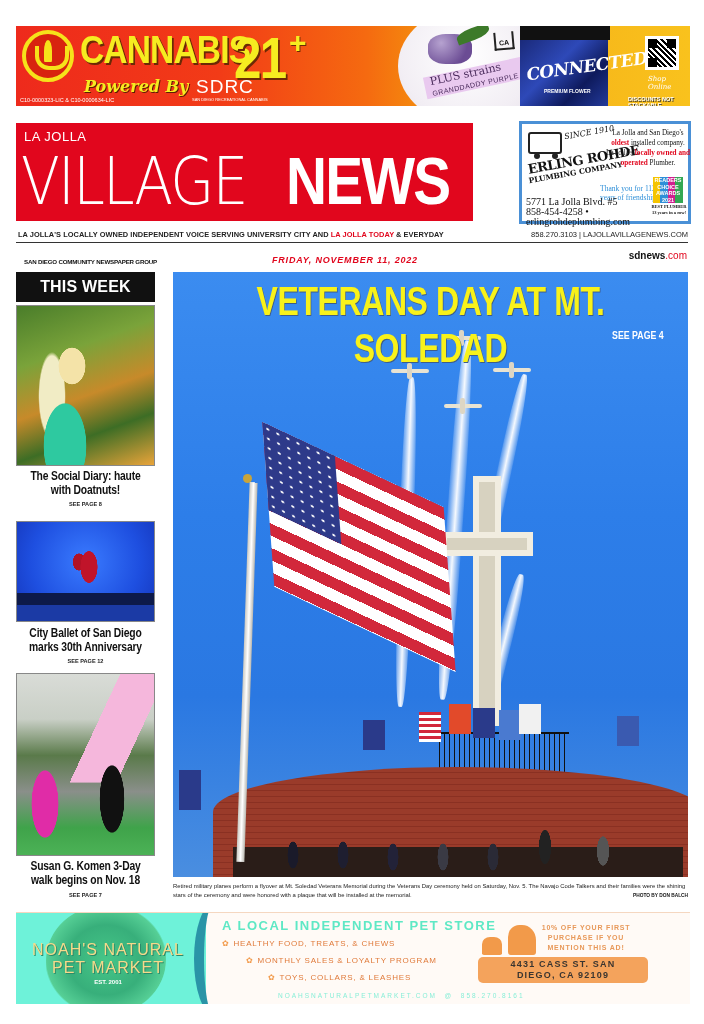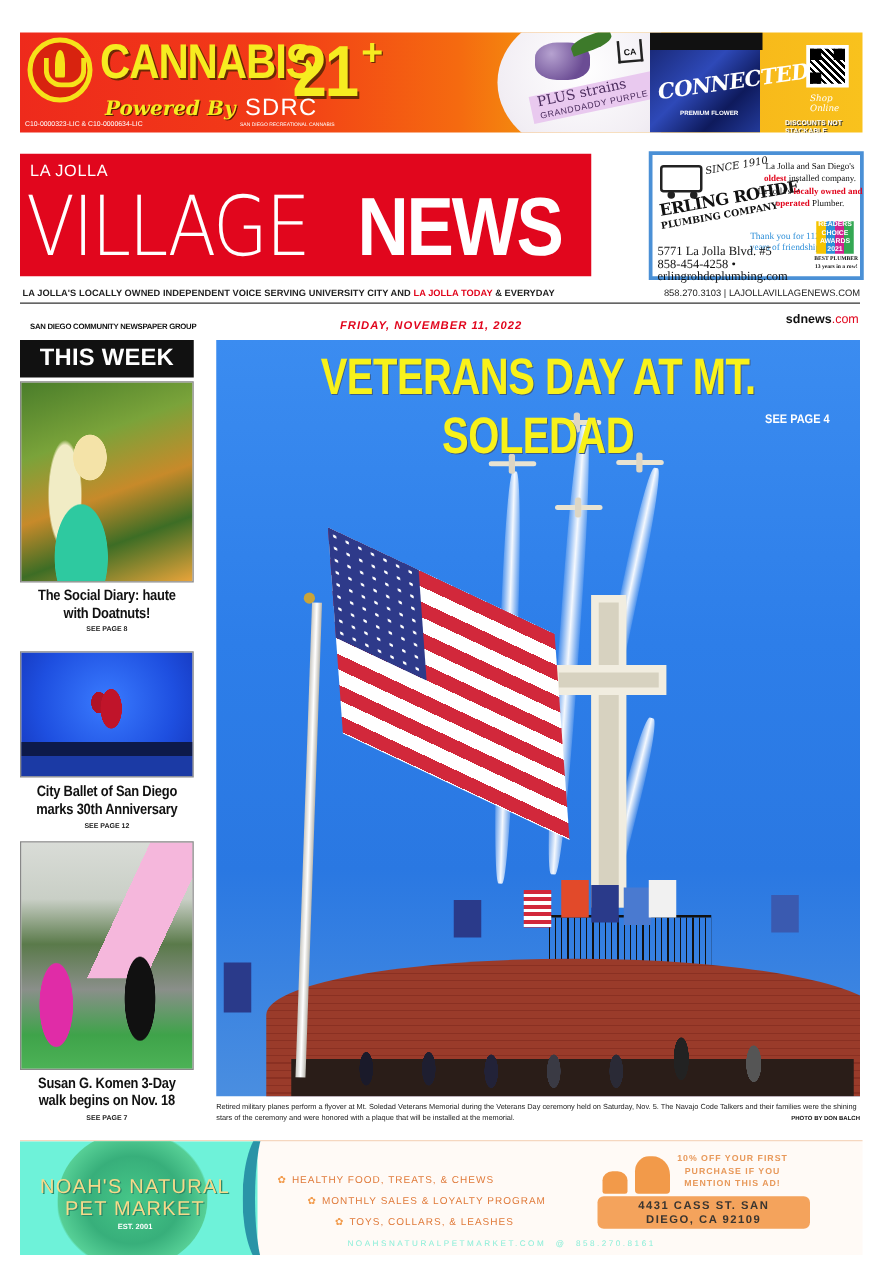--- a/index.html
+++ b/index.html
@@ -83,21 +83,21 @@
   .contact { position: absolute; right: 16px; top: 230px; font-size: 7.5px; color: #222; padding-left: 21px; }
   .rule { position: absolute; left: 16px; right: 16px; top: 242px; height: 1px; background: #333; }
 
   .group-name { position: absolute; left: 24px; top: 258px; font-size: 6.2px; font-weight: 700; color: #111; letter-spacing: -0.2px; }
   .issue-date { position: absolute; left: 272px; top: 255px; font-size: 9px; font-weight: 700; font-style: italic; color: #e1061d; letter-spacing: 0.8px; }
   .sdnews { position: absolute; right: 17px; top: 250px; font-size: 10px; font-weight: 700; color: #111; }
   .sdnews span { color: #e1061d; font-weight: 400; }
 
   
   .this-week { position: absolute; left: 16px; top: 272px; width: 139px; height: 30px; background: #111; color: #fff;
-    font-weight: 700; font-size: 19px; text-align: center; line-height: 30px; letter-spacing: 0.2px; }
+    font-weight: 700; font-size: 16px; text-align: center; line-height: 30px; letter-spacing: 0.2px; }
   .side-photo { position: absolute; left: 16px; width: 139px; border: 1px solid #888; overflow: hidden; }
   .photo-social { top: 305px; height: 161px;
     background:
       radial-gradient(ellipse 22px 30px at 55px 60px, #f4e3a8 0 60%, transparent 62%),
       radial-gradient(ellipse 30px 60px at 48px 140px, #2ec9a0 0 70%, transparent 72%),
       radial-gradient(ellipse 25px 80px at 35px 90px, #f1ecc5 0 50%, transparent 55%),
       linear-gradient(160deg, #4a7d2a 0%, #7aa33a 30%, #c78a2a 55%, #3d6d25 75%, #e9a43a 100%); }
   .photo-ballet { top: 521px; height: 101px;
     background:
       linear-gradient(180deg, transparent 0 72%, #0d1a4a 72% 84%, #1b3aa5 84%),
@@ -288,20 +288,21 @@
 </div>
 <div class="caption">Retired military planes perform a flyover at Mt. Soledad Veterans Memorial during the Veterans Day ceremony held on Saturday, Nov. 5. The Navajo Code Talkers and their families were the shining stars of the ceremony and were honored with a plaque that will be installed at the memorial.</div>
 <div class="credit">PHOTO BY DON BALCH</div>
 
 <div class="ad-pet">
   <div class="left"></div>
   <div class="leaf-shape"></div>
   <div class="wave"></div>
   <div class="brand">NOAH'S NATURAL PET MARKET</div>
   <div class="est">EST. 2001</div>
+  <div class="title">A LOCAL INDEPENDENT PET STORE</div>
   <div class="feat" style="left:206px; top:26px;"><span class="paw">✿</span><span>HEALTHY FOOD, TREATS, &amp; CHEWS</span></div>
   <div class="feat" style="left:230px; top:43px;"><span class="paw">✿</span><span>MONTHLY SALES &amp; LOYALTY PROGRAM</span></div>
   <div class="feat" style="left:252px; top:60px;"><span class="paw">✿</span><span>TOYS, COLLARS, &amp; LEASHES</span></div>
   <div class="dogs">
       <div class="dog1"></div>
       <div class="dog2"></div>
     </div>
   <div class="promo">10% OFF YOUR FIRST PURCHASE IF YOU MENTION THIS AD!</div>
   <div class="address">
     <div>4431 CASS ST. SAN</div>

